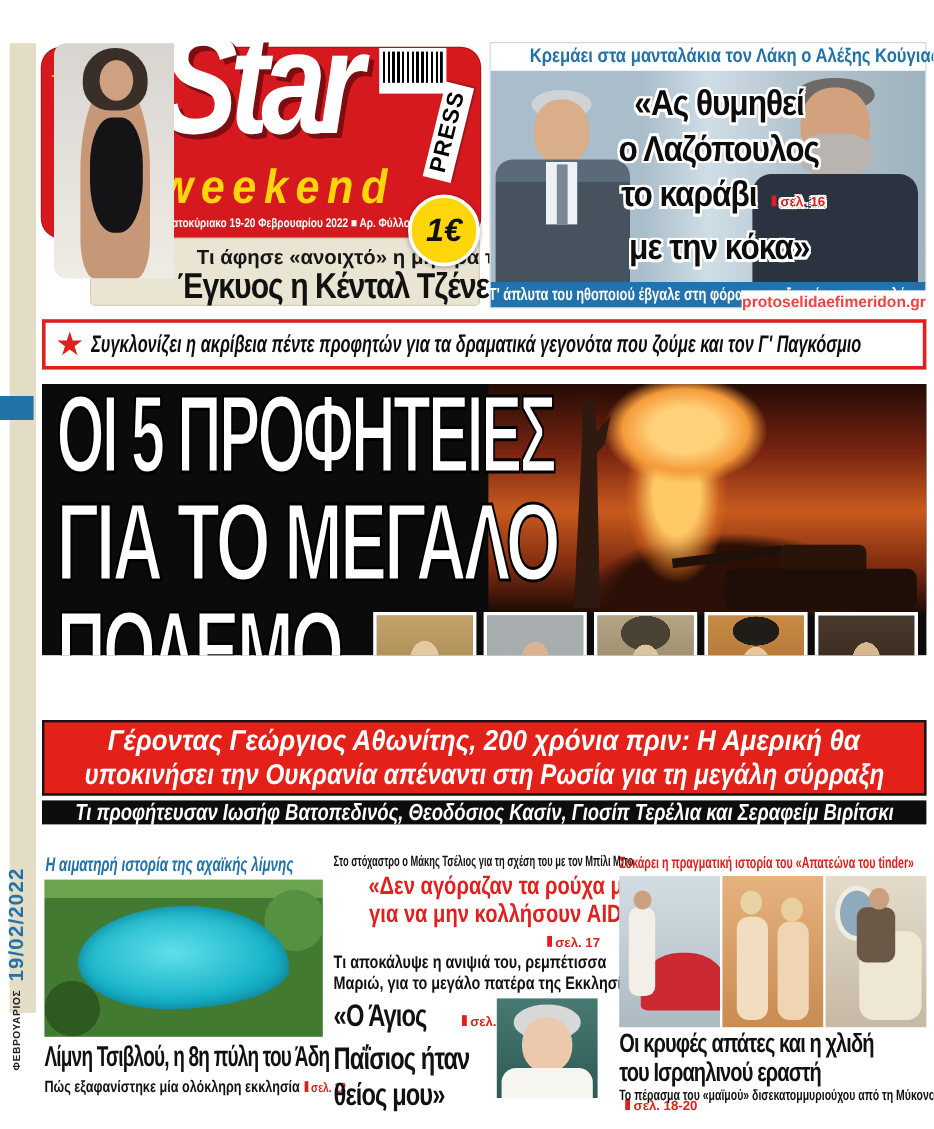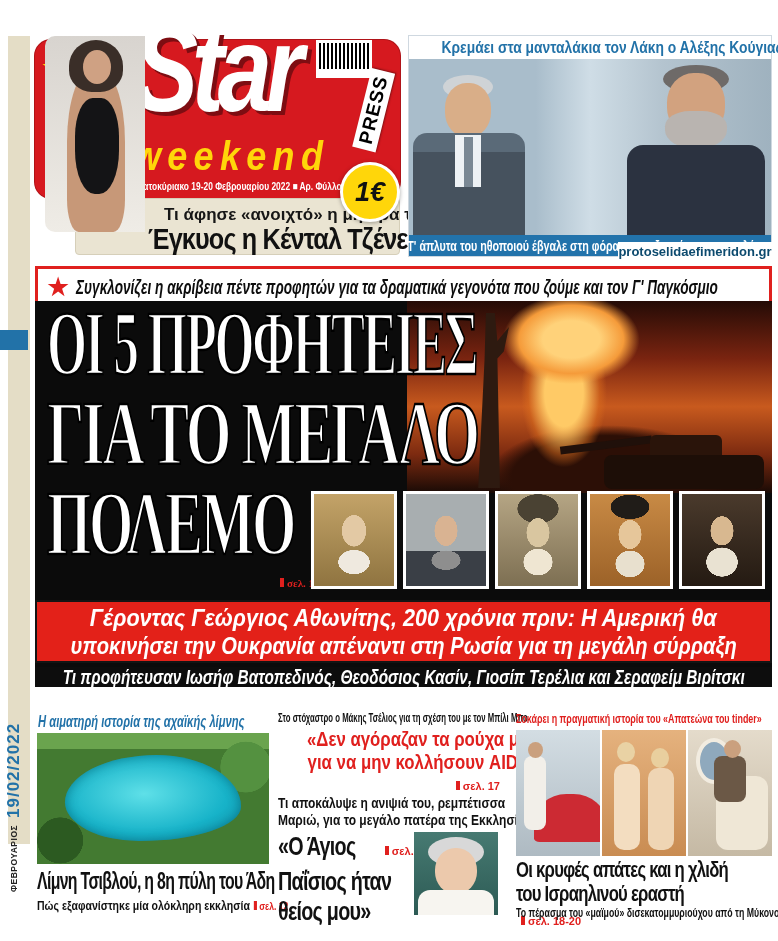--- a/index.html
+++ b/index.html
@@ -69,30 +69,30 @@
   #lazopoulos-photo .head{position:absolute;left:48px;top:14px;width:58px;height:64px;background:#d2a27f;border-radius:46%;}
   #lazopoulos-photo .beard{position:absolute;left:46px;top:52px;width:62px;height:38px;background:#b9b4b0;border-radius:40% 40% 50% 50%;}
   #lazopoulos-photo .body{position:absolute;left:8px;top:86px;width:138px;height:92px;background:#2b3240;border-radius:16px 16px 0 0;}
   #tr-headline{left:90px;top:32px;width:200px;text-align:center;z-index:4;color:#0d0d0d;font-weight:800;
                font-size:30px;line-height:38px;letter-spacing:-1px;
                text-shadow:-2px -2px 0 #fff,2px -2px 0 #fff,-2px 2px 0 #fff,2px 2px 0 #fff,0 -2px 0 #fff,0 2px 0 #fff,-2px 0 0 #fff,2px 0 0 #fff;}
   #tr-headline .condC{transform:scaleX(.88);}
   #tr-footer{left:0;bottom:0;width:362px;height:21px;background:#2273ab;display:flex;align-items:center;justify-content:center;}
   #tr-footer span{color:#fff;font-weight:bold;font-size:14.5px;transform:scaleX(.74);transform-origin:center;white-space:nowrap;}
   #watermark{right:-1px;bottom:-5px;width:154px;height:19px;background:#fff;display:flex;align-items:center;justify-content:center;
-             color:#0c4a6e;font-weight:800;font-size:13px;z-index:6;}
+             color:#ef4444;font-weight:800;font-size:13px;z-index:6;}
 
   
   #strip{left:35px;top:266px;width:737px;height:42px;background:#fff;border:3px solid #e0201e;box-sizing:border-box;
          display:flex;align-items:center;}
   #strip .star{color:#e0201e;font-size:27px;margin:0 6px 0 8px;line-height:1;}
   #strip .txt{font-size:20px;font-weight:800;font-style:italic;color:#0d0d0d;transform:scaleX(.68);transform-origin:left center;white-space:nowrap;}
 
   
-  #main{left:35px;top:301px;width:737px;height:374px;background:#0b0b0b;overflow:hidden;font-family:Liberation Serif, serif;}
+  #main{left:35px;top:320px;width:737px;height:226px;background:#0b0b0b;overflow:hidden;}
   #war{position:absolute;left:372px;top:0;width:365px;height:192px;
        background:
         radial-gradient(ellipse 95px 62px at 45% 20%,#ffd27a 0 30%,#f59b3a 55%,rgba(120,30,10,0) 72%),
         radial-gradient(ellipse 55px 95px at 43% 48%,#ffca66 0 35%,rgba(220,110,30,.5) 65%,rgba(0,0,0,0) 78%),
         radial-gradient(ellipse 160px 70px at 55% 92%,#2c0f06 0 60%,rgba(0,0,0,0) 75%),
         linear-gradient(180deg,#240b06 0%,#7a2410 30%,#c85a1e 55%,#7c2a10 80%,#190a05 100%);}
   #statue{position:absolute;left:52px;top:12px;width:64px;height:175px;background:#2e1a10;
           clip-path:polygon(42% 0,56% 0,60% 16%,78% 8%,70% 22%,60% 26%,64% 100%,30% 100%,40% 26%);}
   #tank{position:absolute;right:8px;bottom:4px;width:160px;height:62px;}
   #tank .hull{position:absolute;left:0;bottom:0;width:160px;height:34px;background:#1d0e07;border-radius:8px;}
@@ -228,20 +228,26 @@
         <div class="shirt"></div>
         <div class="tie"></div>
       </div>
       <div id="lazopoulos-photo">
         <div class="hair"></div>
         <div class="head"></div>
         <div class="beard"></div>
         <div class="body"></div>
       </div>
     </div>
+    <div class="abs" id="tr-headline">
+      <span class="condC">«Ας θυμηθεί</span><br>
+      <span class="condC">ο Λαζόπουλος</span><br>
+      <span class="condC">το καράβι</span><span class="pgref">σελ. 16</span><br>
+      <span class="condC">με την κόκα»</span>
+    </div>
     <div class="abs" id="tr-footer">
       <span>Τ' άπλυτα του ηθοποιού έβγαλε στη φόρα ο καταξιωμένος ποινικολόγος</span>
     </div>
     <div class="abs" id="watermark">protoselidaefimeridon.gr</div>
   </div>
 
   <div class="abs" id="strip">
     <span class="star">★</span>
     <span class="txt">Συγκλονίζει η ακρίβεια πέντε προφητών για τα δραματικά γεγονότα που ζούμε και τον Γ' Παγκόσμιο</span>
   </div>

